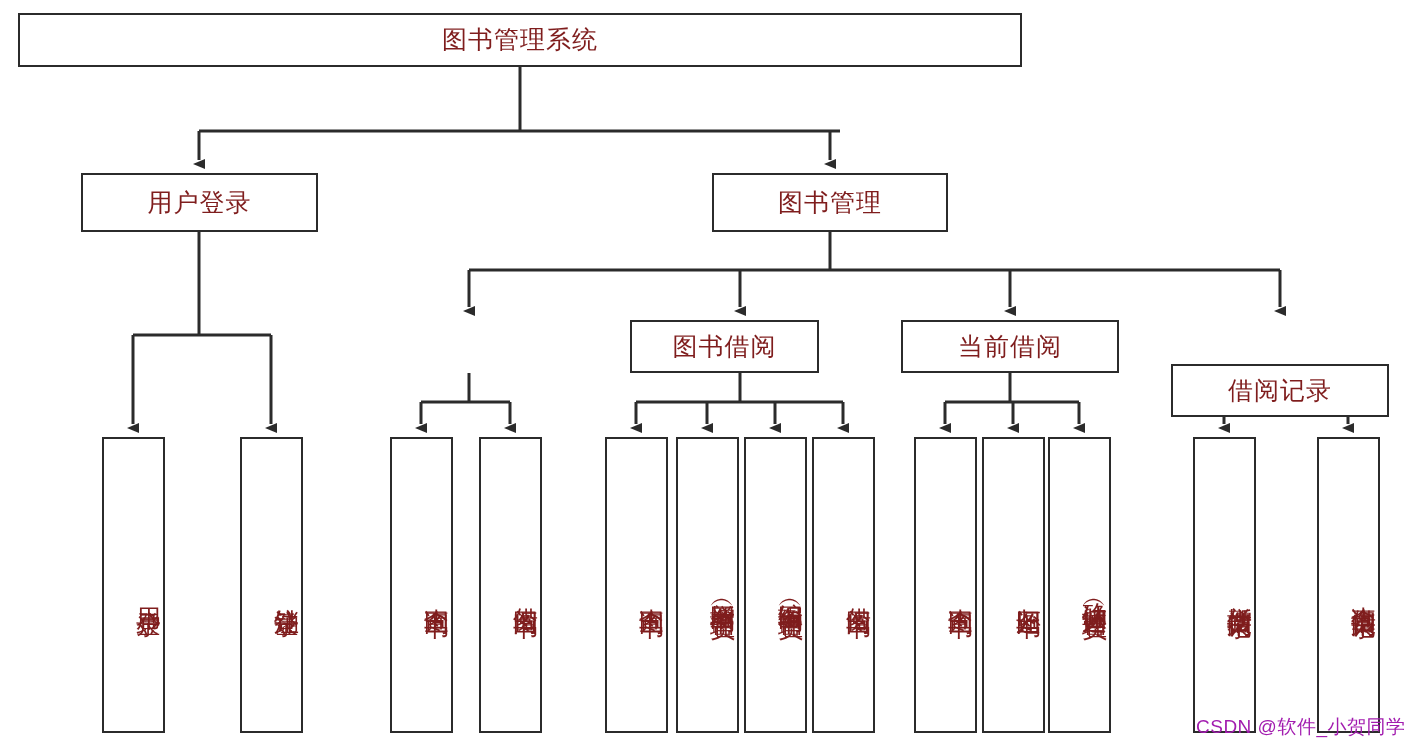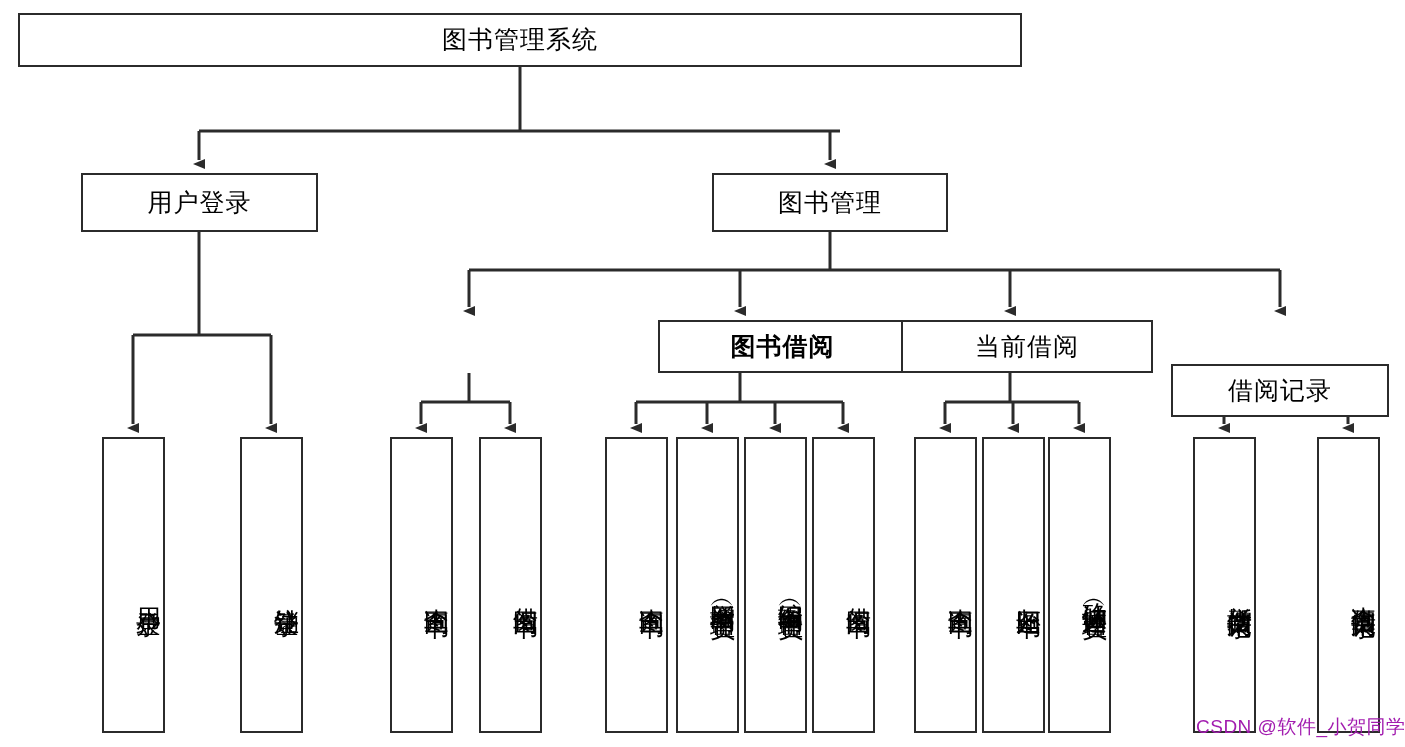--- a/index.html
+++ b/index.html
@@ -27,21 +27,21 @@
     pointer-events: none;
   }
   .node {
     position: absolute;
     box-sizing: border-box;
     background: #ffffff;
     border: 2px solid #2b2b2b;
     display: flex;
     align-items: center;
     justify-content: center;
-    color: #000000;
+    color: #7f1d1d;
   }
   .node.horiz {
     font-size: 25px;
     letter-spacing: 1px;
     line-height: 1.1;
   }
   .node.vert {
     writing-mode: vertical-rl;
     text-orientation: upright;
     font-size: 25px;
@@ -125,24 +125,24 @@
     <span>图书管理系统</span>
   </div>
 
   <div class="node horiz" style="left:81px; top:173px; width:237px; height:59px;">
     <span>用户登录</span>
   </div>
   <div class="node horiz" style="left:712px; top:173px; width:236px; height:59px;">
     <span>图书管理</span>
   </div>
 
-  <div class="node horiz" style="left:658px; top:320px; width:249px; height:53px;font-weight:bold;">
+  <div class="node horiz" style="left:630px; top:320px; width:189px; height:53px;">
     <span>图书借阅</span>
   </div>
-  <div class="node horiz" style="left:901px; top:320px; width:252px; height:53px;">
+  <div class="node horiz" style="left:901px; top:320px; width:218px; height:53px;">
     <span>当前借阅</span>
   </div>
   <div class="node horiz" style="left:1171px; top:320px; width:218px; height:53px;margin-top:44px;">
     <span>借阅记录</span>
   </div>
 
   <div class="node vert" style="left:102px; top:437px; width:63px; height:296px;">
     <span>用户登录</span>
   </div>
   <div class="node vert" style="left:240px; top:437px; width:63px; height:296px;">

